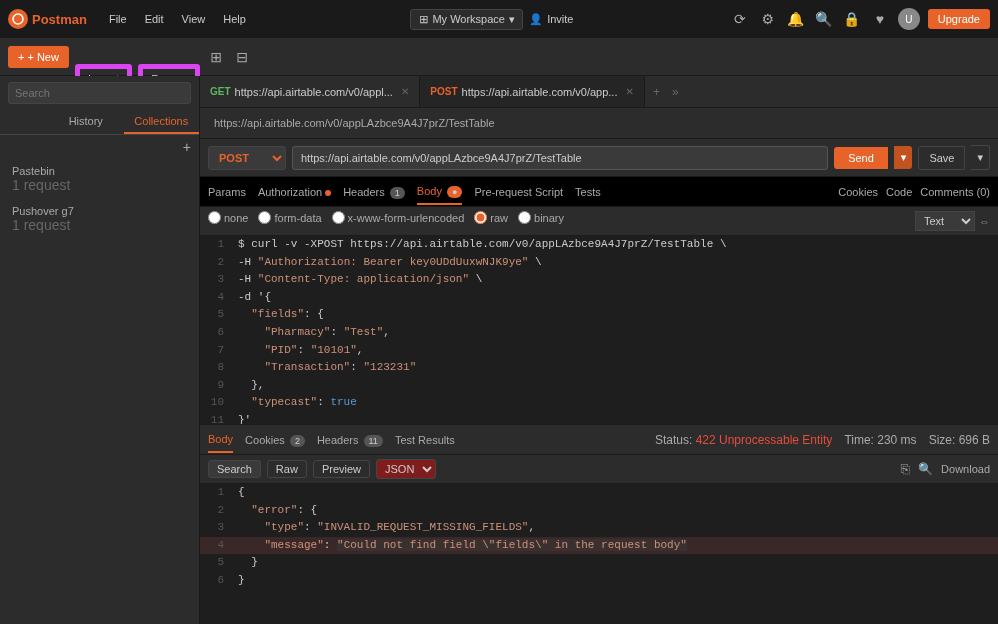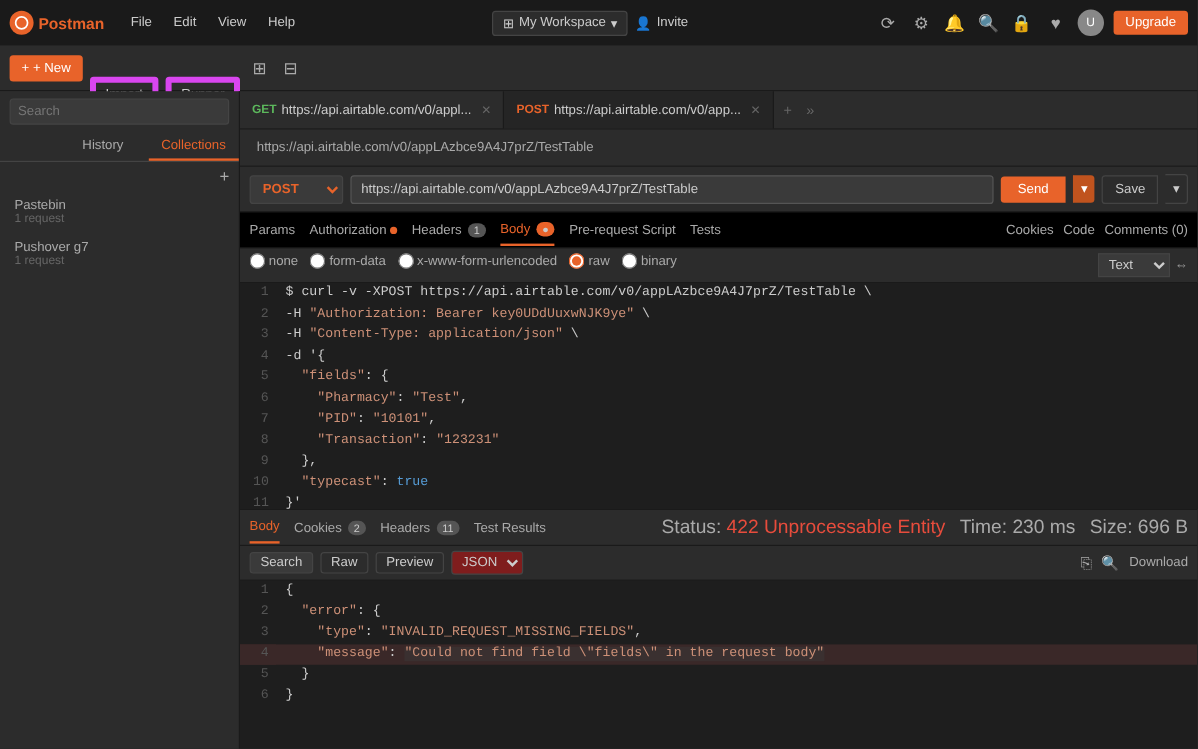--- a/index.html
+++ b/index.html
@@ -31,21 +31,21 @@
     .sidebar { width: 200px; background: #2c2c2c; border-right: 1px solid #1a1a1a; display: flex; flex-direction: column; }
     .sidebar-search { padding: 6px 8px; }
     .sidebar-search input { width: 100%; background: #3a3a3a; border: 1px solid #444; color: #ccc; border-radius: 3px; padding: 4px 6px; font-size: 11px; }
     .sidebar-tabs { display: flex; border-bottom: 1px solid #444; padding-left: 48px; }
     .sidebar-tab { flex: 1; text-align: center; padding: 5px; font-size: 11px; color: #aaa; cursor: pointer; }
     .sidebar-tab.active { color: #e8632a; border-bottom: 2px solid #e8632a; }
     .sidebar-actions { display: flex; justify-content: flex-end; padding: 4px 8px; }
     .sidebar-items { flex: 1; overflow-y: auto; }
     .sidebar-item { padding: 6px 12px; font-size: 11px; color: #aaa; cursor: pointer; }
     .sidebar-item .item-name { font-weight: 500; }
-    .sidebar-item .item-sub { color: #666; font-size: 10px; }
+    .sidebar-item .item-sub { color: #666; font-size: 14px; }
 
     
     .content { flex: 1; display: flex; flex-direction: column; background: #252525; overflow: hidden; }
 
     
     .tabs-bar { display: flex; align-items: center; background: #2c2c2c; height: 32px; border-bottom: 1px solid #1a1a1a; }
     .tab { display: flex; align-items: center; gap: 4px; padding: 0 10px; height: 100%; font-size: 11px; color: #aaa; cursor: pointer; border-right: 1px solid #1a1a1a; white-space: nowrap; }
     .tab.get { color: #5cb85c; }
     .tab.post { color: #e8632a; }
     .tab.active { background: #252525; }
@@ -89,21 +89,21 @@
     .code-string { color: #ce9178; }
     .code-bool { color: #569cd6; }
     .code-cmd { color: #ccc; }
 
     
     .response-section { border-top: 1px solid #1a1a1a; display: flex; flex-direction: column; height: 200px; }
     .response-tabs { display: flex; align-items: center; padding: 0 8px; background: #2c2c2c; border-bottom: 1px solid #1a1a1a; height: 30px; gap: 12px; }
     .response-tab { font-size: 11px; color: #aaa; cursor: pointer; padding: 6px 0; }
     .response-tab.active { color: #e8632a; border-bottom: 2px solid #e8632a; }
     .response-tab .badge { background: #555; color: #ccc; border-radius: 8px; padding: 1px 5px; font-size: 9px; margin-left: 2px; }
-    .response-status { margin-left: auto; display: flex; gap: 12px; font-size: 16px; color: #aaa; }
+    .response-status { margin-left: auto; display: flex; gap: 12px; font-size: 12px; color: #aaa; }
     .status-422 { color: #e74c3c; }
     .response-toolbar { display: flex; align-items: center; padding: 4px 8px; gap: 6px; background: #2c2c2c; border-bottom: 1px solid #1a1a1a; }
     .resp-btn { background: transparent; border: 1px solid #444; color: #ccc; border-radius: 3px; padding: 2px 8px; font-size: 11px; cursor: pointer; }
     .resp-btn.active { background: #3a3a3a; }
     .resp-format { background: #7f1d1d; border: 1px solid #444; color: #ccc; border-radius: 3px; padding: 2px 4px; font-size: 11px; }
     .download-btn { background: transparent; border: none; color: #aaa; font-size: 11px; cursor: pointer; }
 
     
     .response-code { flex: 1; background: #1e1e1e; overflow-y: auto; font-family: 'Consolas', 'Courier New', monospace; font-size: 11px; line-height: 1.6; }
     .resp-line-highlighted { background: #3a2828; }

